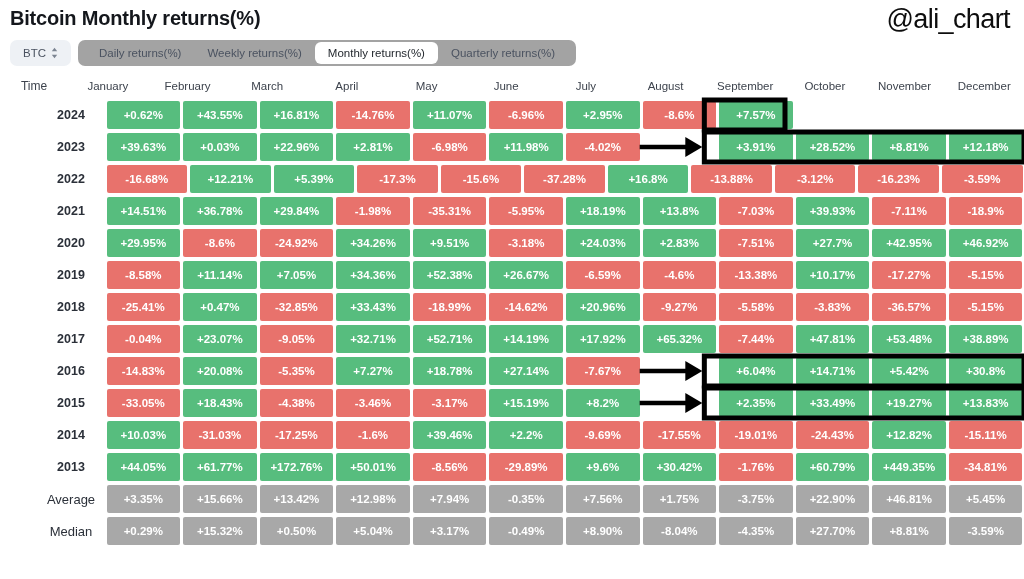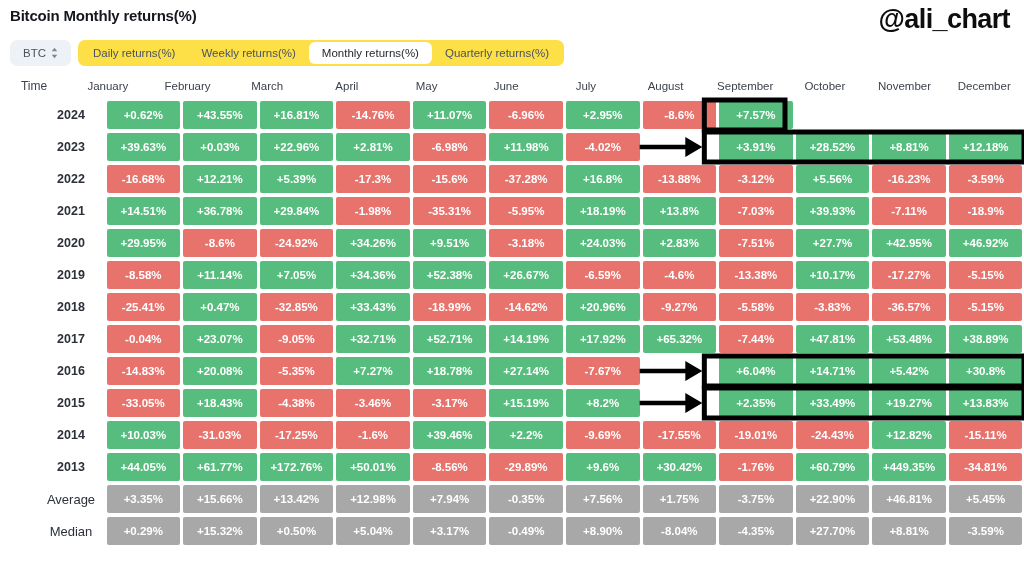--- a/index.html
+++ b/index.html
@@ -7,45 +7,45 @@
     width: 1024px; height: 579px;
     background: #ffffff;
     font-family: "Liberation Sans", sans-serif;
     overflow: hidden;
   }
   .page { position: relative; width: 1024px; height: 579px; background:#fff; }
 
   
   .title {
     position: absolute; left: 10px; top: 7px;
-    font-size: 15px; font-weight: bold; color: #14171c;
+    font-size: 20px; font-weight: bold; color: #14171c;
     letter-spacing: -0.2px;
   }
   .watermark {
     position: absolute; right: 14px; top: 4px;
-    font-size: 27px; font-weight: bold; color: #0d0d0d;
+    font-size: 27px; font-weight: normal; color: #0d0d0d;
     letter-spacing: -0.6px;
   }
 
   
   .controls {
     position: absolute; left: 10px; top: 40px;
     display: flex; align-items: center; gap: 7px;
   }
   .asset-select {
     display: flex; align-items: center; gap: 5px;
     background: #eef1f5; border-radius: 7px;
     height: 26px; padding: 0 13px;
     font-size: 11.5px; color: #4a5260;
   }
   .spinner { display: flex; flex-direction: column; line-height: 5px; font-size: 8px; color:#7b8491; }
   .tabs {
     display: flex; align-items: center;
-    background: #fde047; border-radius: 7px;
-    height: 26px; padding: 2px;
+    background: #a3a3a3; border-radius: 7px;
+    height: 26px; padding: 8px;
   }
   .tab {
     height: 22px; display: flex; align-items: center;
     padding: 0 13px; border-radius: 6px;
     font-size: 11.5px; color: #4a5260; white-space: nowrap;
   }
   .tab.active { background: #ffffff; color: #24292f; text-align: center; }
 
   
   .grid {
@@ -226,23 +226,20 @@
           <div class="chip neg">-37.28%</div>
         </div>
         <div class="cell">
           <div class="chip pos">+16.8%</div>
         </div>
         <div class="cell">
           <div class="chip neg">-13.88%</div>
         </div>
         <div class="cell">
           <div class="chip neg">-3.12%</div>
-        </div>
-        <div class="cell">
-          <div class="chip pos">+5.56%</div>
         </div>
         <div class="cell">
           <div class="chip neg">-16.23%</div>
         </div>
         <div class="cell">
           <div class="chip neg">-3.59%</div>
         </div>
       </div>
       <div class="row body">
         <div class="cell-time">2021</div>

